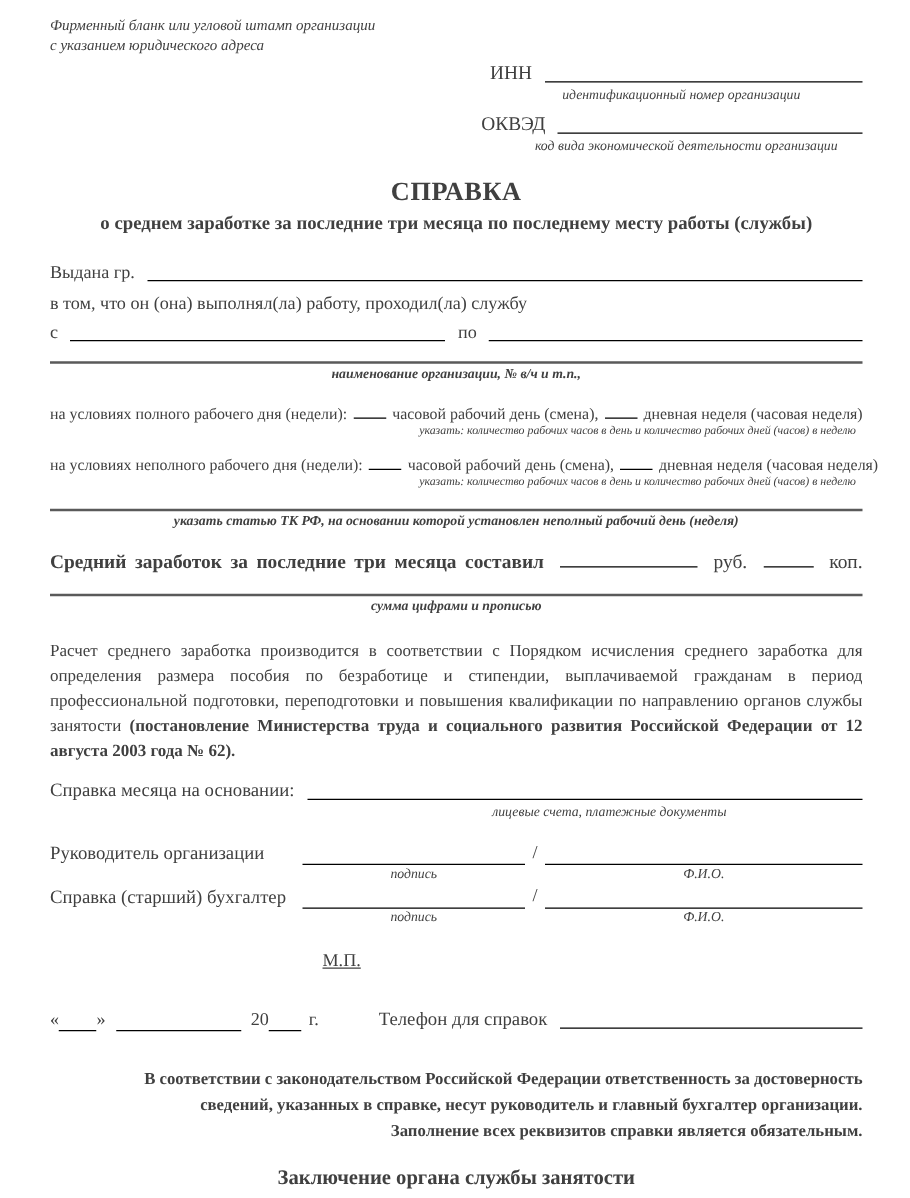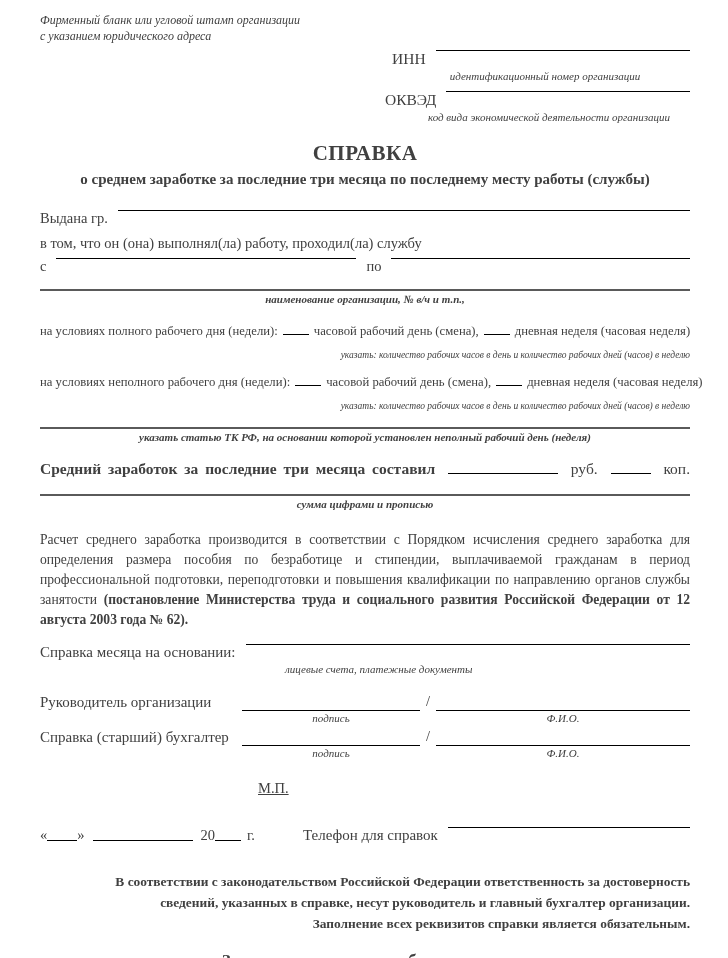--- a/index.html
+++ b/index.html
@@ -7,38 +7,38 @@
   .page {
     width:728px; height:958px; margin:0 auto; background:#fff; color:#404040;
     font-family:"Liberation Serif","DejaVu Serif",serif;
     font-size:14.5px; padding:12px 38px 0 40px; position:relative; overflow:hidden;
   }
   .b  { font-weight:bold; }
   .center { text-align:center;font-weight:bold; }
   .note { font-style:italic; font-size:12px; line-height:1.35; }
   .caption { font-style:italic; font-size:11px; line-height:1.25; }
   .small-hint { font-style:italic; font-size:9.5px; }
-  .row { display:flex; align-items:flex-start; }
+  .row { display:flex; align-items:flex-end; }
   .fill { flex:1 1 auto; border-bottom:1px solid #000; margin-bottom:2px; min-width:20px; }
   .blank { display:inline-block; border-bottom:1px solid #000; height:14px; vertical-align:baseline; }
   .w26 { width:26px; } .w30 { width:30px; }
   .w40 { width:40px; } .w100 { width:100px; } .w110 { width:110px; }
   .rule { border-top:2px solid #5a5a5a; margin-top:14px; }
   .justify-last { text-align:justify; text-align-last:justify; }
   .nowrap { white-space:nowrap; }
   .inn-block { margin-left:352px; margin-top:6px; }
   .okved-block { margin-left:345px; margin-top:7px; }
   .inn-label { font-size:15.5px; margin-right:10px; }
   .cap-inn { padding-left:360px; text-align:center; margin-top:2px; }
   .cap-okved { padding-left:368px; text-align:center; margin-top:2px; }
   .title { font-weight:bold; font-size:21px; text-align:center; margin-top:16px; letter-spacing:.5px; }
   .subtitle { font-weight:bold; font-size:15px; text-align:center; margin-top:5px; }
   .cond { font-size:12.7px; margin-top:16px; }
   .cond .blank { height:12px; margin:0 5px; }
-  .hint-row { padding-left:290px; text-align:right; margin-top:11px; }
+  .hint-row { padding-left:290px; text-align:center; margin-top:1px; }
   .earn { font-size:15.5px; margin-top:16px; }
   .earn .blank { margin:0 6px; }
   .para { text-align:justify; font-size:13.6px; line-height:1.47; margin-top:18px; }
   .sig-grid { display:grid; grid-template-columns:202px 178px 16px 1fr; align-items:end; margin-top:16px; }
   .line-cell { border-bottom:1px solid #000; height:1.25em; }
   .slash { text-align:center; padding-bottom:1px; }
   .sig-cap { text-align:center; padding-top:1px; }
   .stamp { margin-left:218px; margin-top:20px; font-size:14.5px;text-decoration:underline; }
   .date-phone { margin-top:30px; }
   .disclaimer { font-weight:bold; font-size:13.4px; text-align:right; line-height:1.55; margin-top:28px; }
@@ -113,21 +113,21 @@
 
   <p class="para">
     <span>Расчет среднего заработка производится в соответствии с Порядком исчисления среднего заработка для определения размера пособия по безработице и стипендии, выплачиваемой гражданам в период профессиональной подготовки, переподготовки и повышения квалификации по направлению органов службы занятости</span>
     <span class="b">(постановление Министерства труда и социального развития Российской Федерации от 12 августа 2003 года № 62).</span>
   </p>
 
   <div class="row mt14">
     <span style="font-size:15px;">Справка месяца на основании:</span>
     <span class="fill ml10"></span>
   </div>
-  <div class="caption" style="padding-left:245px;text-align:left;margin-top:2px;">лицевые счета, платежные документы</div>
+  <div class="caption" style="padding-left:245px;text-align:center;margin-top:2px;">лицевые счета, платежные документы</div>
 
   <div class="sig-grid">
     <span style="font-size:15px;">Руководитель организации</span>
     <span class="line-cell"></span>
     <span class="slash">/</span>
     <span class="line-cell"></span>
     <span></span>
     <span class="caption sig-cap">подпись</span>
     <span></span>
     <span class="caption sig-cap">Ф.И.О.</span>

